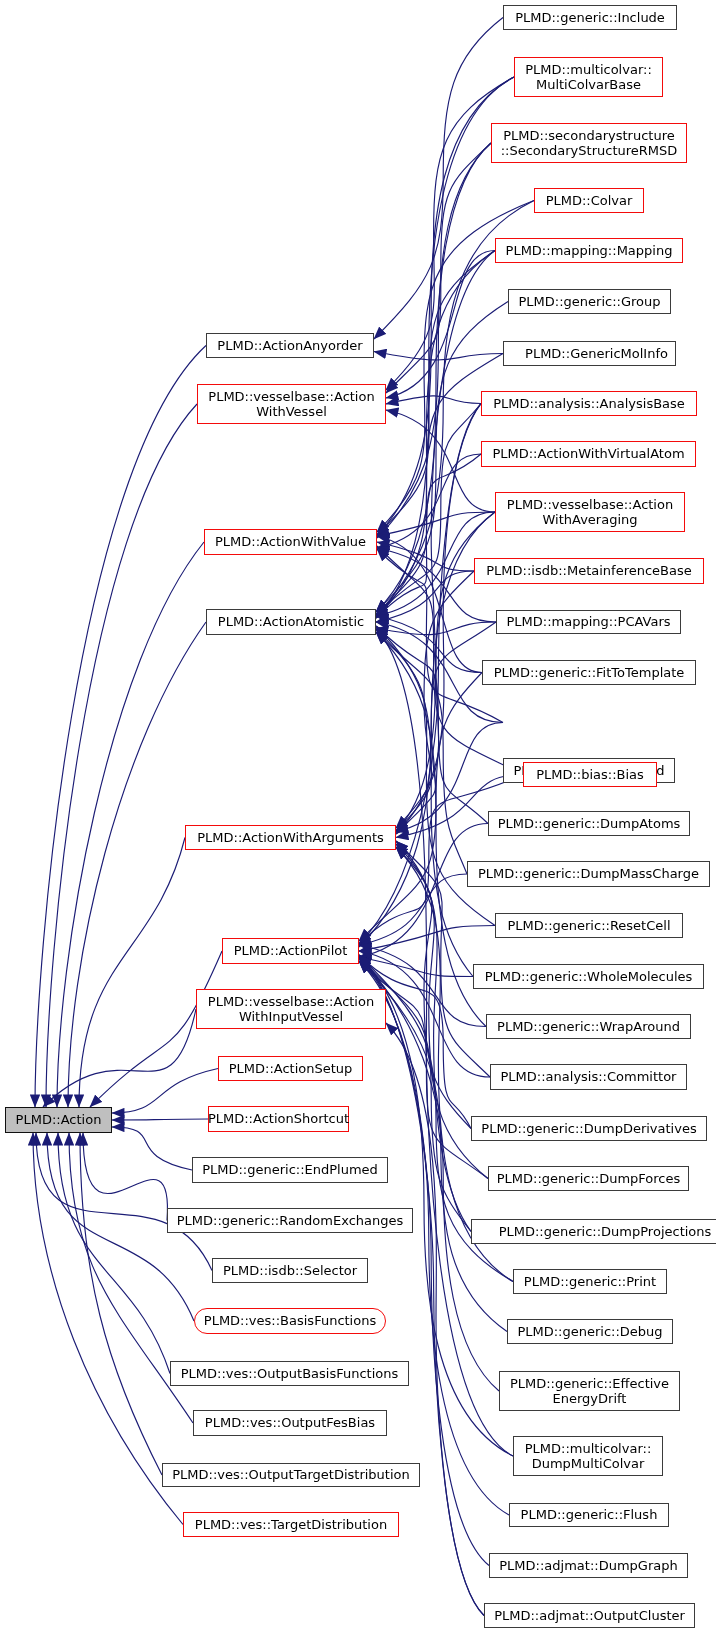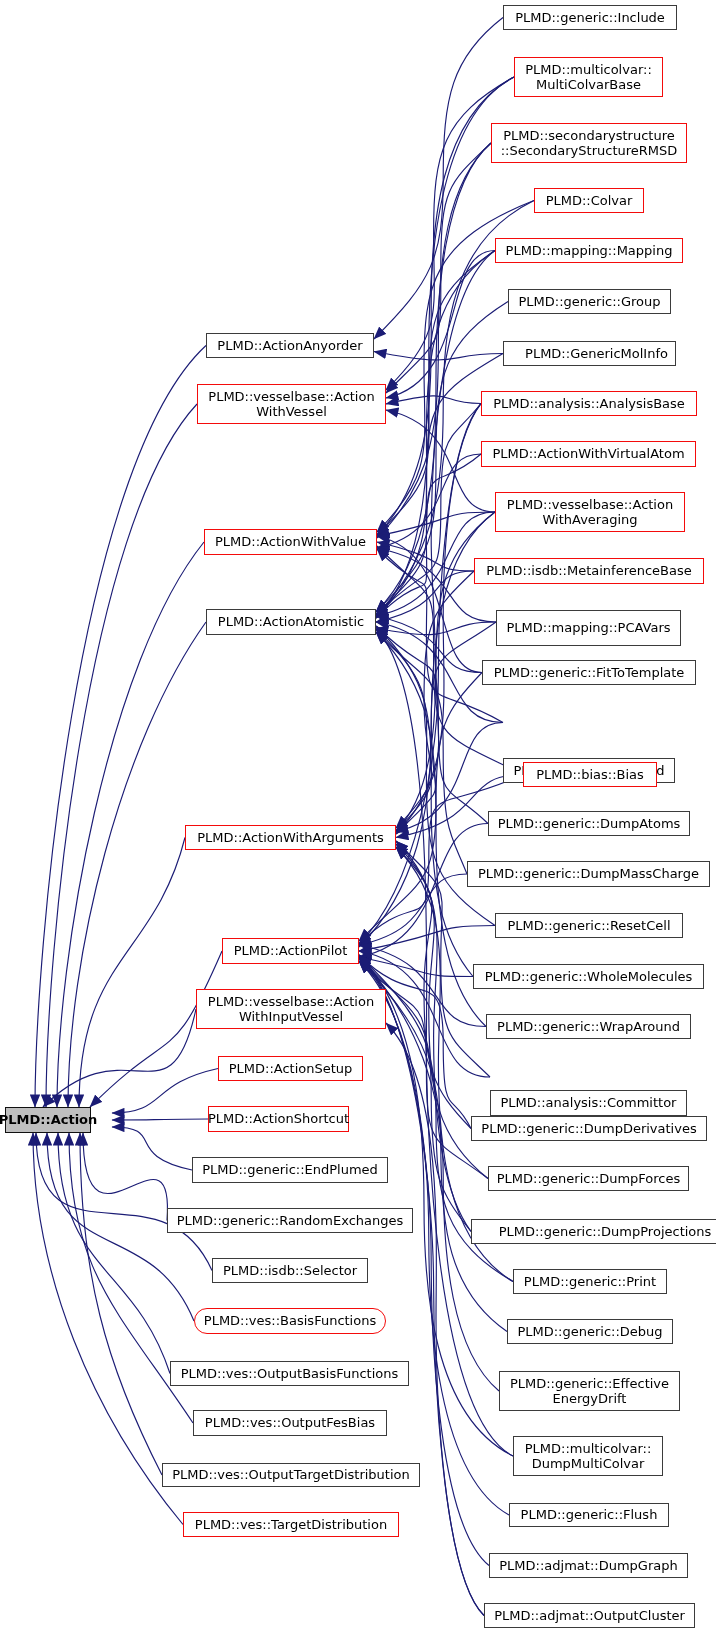--- a/index.html
+++ b/index.html
@@ -107,21 +107,21 @@
         <path d="M 499 1391 C 451.2 1351, 443.2 1254.5, 443.2 1174.5 C 443.2 1094.5, 417 1016, 359 958" class="edge" marker-end="url(#arrow)"></path>
         <path d="M 513 1456 C 432 1416, 424 1285.5, 424 1205.5 C 424 1125.5, 417 1013, 359 955" class="edge" marker-end="url(#arrow)"></path>
         <path d="M 513 1456 C 434.4 1416, 426.4 1122.5, 426.4 1042.5 C 426.4 962.5, 434 687, 376 629" class="edge" marker-end="url(#arrow)"></path>
         <path d="M 509 1515 C 436.8 1475, 428.8 1318, 428.8 1238 C 428.8 1158, 417 1019, 359 961" class="edge" marker-end="url(#arrow)"></path>
         <path d="M 489 1565.5 C 439.2 1525.5, 431.2 1341.75, 431.2 1261.75 C 431.2 1181.75, 417 1016, 359 958" class="edge" marker-end="url(#arrow)"></path>
         <path d="M 484 1615.5 C 441.6 1575.5, 433.6 1365.25, 433.6 1285.25 C 433.6 1205.25, 417 1013, 359 955" class="edge" marker-end="url(#arrow)"></path>
         <path d="M 484 1615.5 C 444 1575.5, 436 1399.25, 436 1319.25 C 436 1239.25, 444 1081, 386 1023" class="edge" marker-end="url(#arrow)"></path>
       </g>
   </svg>
   <div id="nodes-layer">
-      <div class="node root" style="left: 5px; top: 1107px; width: 86px; height: 26px; font-weight: bold;">PLMD::Action</div>
+      <div class="node root" style="left: 5px; top: 1107px; width: 107px; height: 26px;">PLMD::Action</div>
       <div class="node default" style="left: 206px; top: 333px; width: 168px; height: 25px;">PLMD::ActionAnyorder</div>
       <div class="node derived" style="left: 197px; top: 384px; width: 189px; height: 40px;">PLMD::vesselbase::Action
 WithVessel</div>
       <div class="node derived" style="left: 204px; top: 529px; width: 173px; height: 26px;">PLMD::ActionWithValue</div>
       <div class="node default" style="left: 206px; top: 609px; width: 170px; height: 26px;">PLMD::ActionAtomistic</div>
       <div class="node derived" style="left: 185px; top: 825px; width: 211px; height: 25px;">PLMD::ActionWithArguments</div>
       <div class="node derived" style="left: 222px; top: 938px; width: 137px; height: 26px;">PLMD::ActionPilot</div>
       <div class="node derived" style="left: 196px; top: 989px; width: 190px; height: 40px;">PLMD::vesselbase::Action
 WithInputVessel</div>
       <div class="node derived" style="left: 218px; top: 1056px; width: 145px; height: 25px;">PLMD::ActionSetup</div>
@@ -141,30 +141,30 @@
 ::SecondaryStructureRMSD</div>
       <div class="node derived" style="left: 534px; top: 188px; width: 110px; height: 25px;">PLMD::Colvar</div>
       <div class="node derived" style="left: 495px; top: 238px; width: 188px; height: 25px;">PLMD::mapping::Mapping</div>
       <div class="node default" style="left: 508px; top: 289px; width: 163px; height: 25px;">PLMD::generic::Group</div>
       <div class="node default" style="left: 503px; top: 341px; width: 173px; height: 25px; padding-left: 14px;">PLMD::GenericMolInfo</div>
       <div class="node derived" style="left: 481px; top: 391px; width: 216px; height: 25px;">PLMD::analysis::AnalysisBase</div>
       <div class="node derived" style="left: 481px; top: 441px; width: 215px; height: 26px;">PLMD::ActionWithVirtualAtom</div>
       <div class="node derived" style="left: 495px; top: 492px; width: 190px; height: 40px;">PLMD::vesselbase::Action
 WithAveraging</div>
       <div class="node derived" style="left: 474px; top: 558px; width: 230px; height: 26px;">PLMD::isdb::MetainferenceBase</div>
-      <div class="node default" style="left: 496px; top: 610px; width: 185px; height: 36px;">PLMD::mapping::PCAVars</div>
+      <div class="node default" style="left: 496px; top: 610px; width: 185px; height: 24px;">PLMD::mapping::PCAVars</div>
       <div class="node default" style="left: 482px; top: 660px; width: 214px; height: 25px;">PLMD::generic::FitToTemplate</div>
       <div class="node default" style="left: 503px; top: 710px; width: 172px; height: 25px; margin-top: 48px;">PLMD::generic::Plumed</div>
       <div class="node derived" style="left: 523px; top: 762px; width: 134px; height: 25px;">PLMD::bias::Bias</div>
       <div class="node default" style="left: 488px; top: 811px; width: 202px; height: 25px;">PLMD::generic::DumpAtoms</div>
       <div class="node default" style="left: 467px; top: 861px; width: 243px; height: 26px;">PLMD::generic::DumpMassCharge</div>
       <div class="node default" style="left: 495px; top: 913px; width: 188px; height: 25px;">PLMD::generic::ResetCell</div>
       <div class="node default" style="left: 473px; top: 964px; width: 231px; height: 25px;">PLMD::generic::WholeMolecules</div>
       <div class="node default" style="left: 486px; top: 1014px; width: 205px; height: 25px;">PLMD::generic::WrapAround</div>
-      <div class="node default" style="left: 490px; top: 1064px; width: 197px; height: 26px; margin-top: 26px;">PLMD::analysis::Committor</div>
+      <div class="node default" style="left: 490px; top: 1064px; width: 197px; height: 26px;">PLMD::analysis::Committor</div>
       <div class="node default" style="left: 471px; top: 1116px; width: 236px; height: 25px;">PLMD::generic::DumpDerivatives</div>
       <div class="node default" style="left: 488px; top: 1166px; width: 201px; height: 25px;">PLMD::generic::DumpForces</div>
       <div class="node default" style="left: 471px; top: 1219px; width: 268px; height: 25px;">PLMD::generic::DumpProjections</div>
       <div class="node default" style="left: 513px; top: 1269px; width: 154px; height: 25px;">PLMD::generic::Print</div>
       <div class="node default" style="left: 507px; top: 1319px; width: 166px; height: 25px; text-align: right;">PLMD::generic::Debug</div>
       <div class="node default" style="left: 499px; top: 1371px; width: 181px; height: 40px;">PLMD::generic::Effective
 EnergyDrift</div>
       <div class="node default" style="left: 513px; top: 1436px; width: 150px; height: 40px;">PLMD::multicolvar::
 DumpMultiColvar</div>
       <div class="node default" style="left: 509px; top: 1503px; width: 160px; height: 24px;">PLMD::generic::Flush</div>

